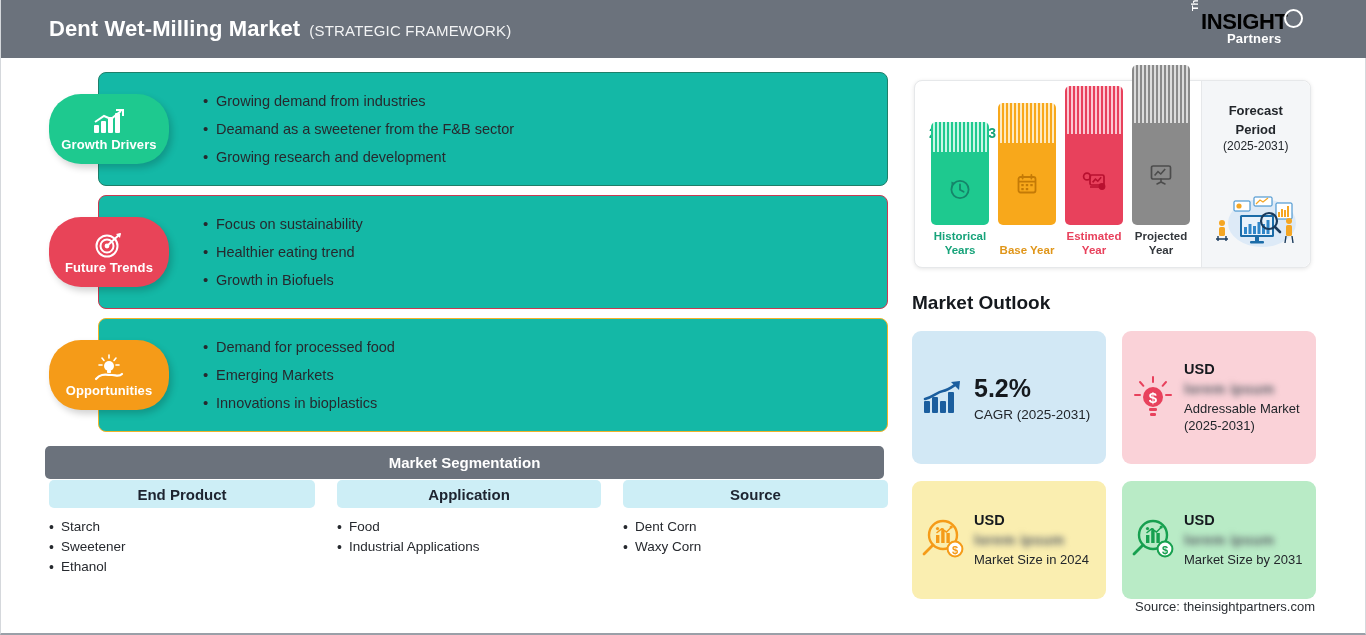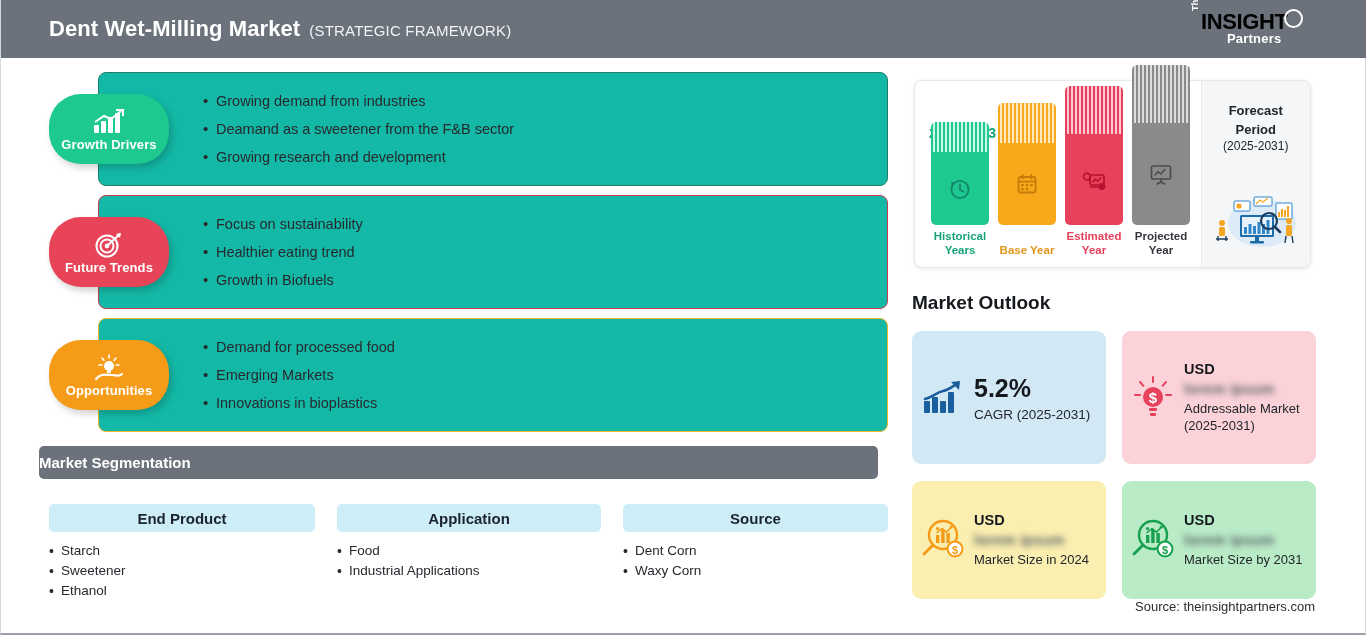--- a/index.html
+++ b/index.html
@@ -100,28 +100,28 @@
   .badge .blabel {
     color: #ffffff; font-size: 13px; font-weight: bold;
     margin-top: 2px; letter-spacing: 0.1px; white-space: nowrap;
   }
   .badge.g1 { top: 94px;  background: #1ec98f; }
   .badge.g2 { top: 217px; background: #e84458; }
   .badge.g3 { top: 340px; background: #f59b18; }
 
   
   .seg-bar {
-    position: absolute; left: 38px; top: 446px;
+    position: absolute; left: 44px; top: 446px;
     width: 839px; height: 33px;
     background: #6b727c; border-radius: 5px;
-    display: flex; align-items: center; 
+    display: flex; align-items: center; justify-content: center;
   }
   .seg-bar span { color: #ffffff; font-size: 15px; font-weight: bold; }
 
-  .seg-col { position: absolute; top: 504px; }
+  .seg-col { position: absolute; top: 480px; }
   .seg-col.c1 { left: 48px;  width: 266px; }
   .seg-col.c2 { left: 336px; width: 264px; }
   .seg-col.c3 { left: 622px; width: 265px; }
   .seg-head {
     height: 28px; border-radius: 5px; background: #cdeef6;
     display: flex; align-items: center; justify-content: center;
   }
   .seg-head span { font-size: 15px; font-weight: bold; color: #1d2430; }
   .seg-list { margin-top: 9px; }
   .seg-list li {

